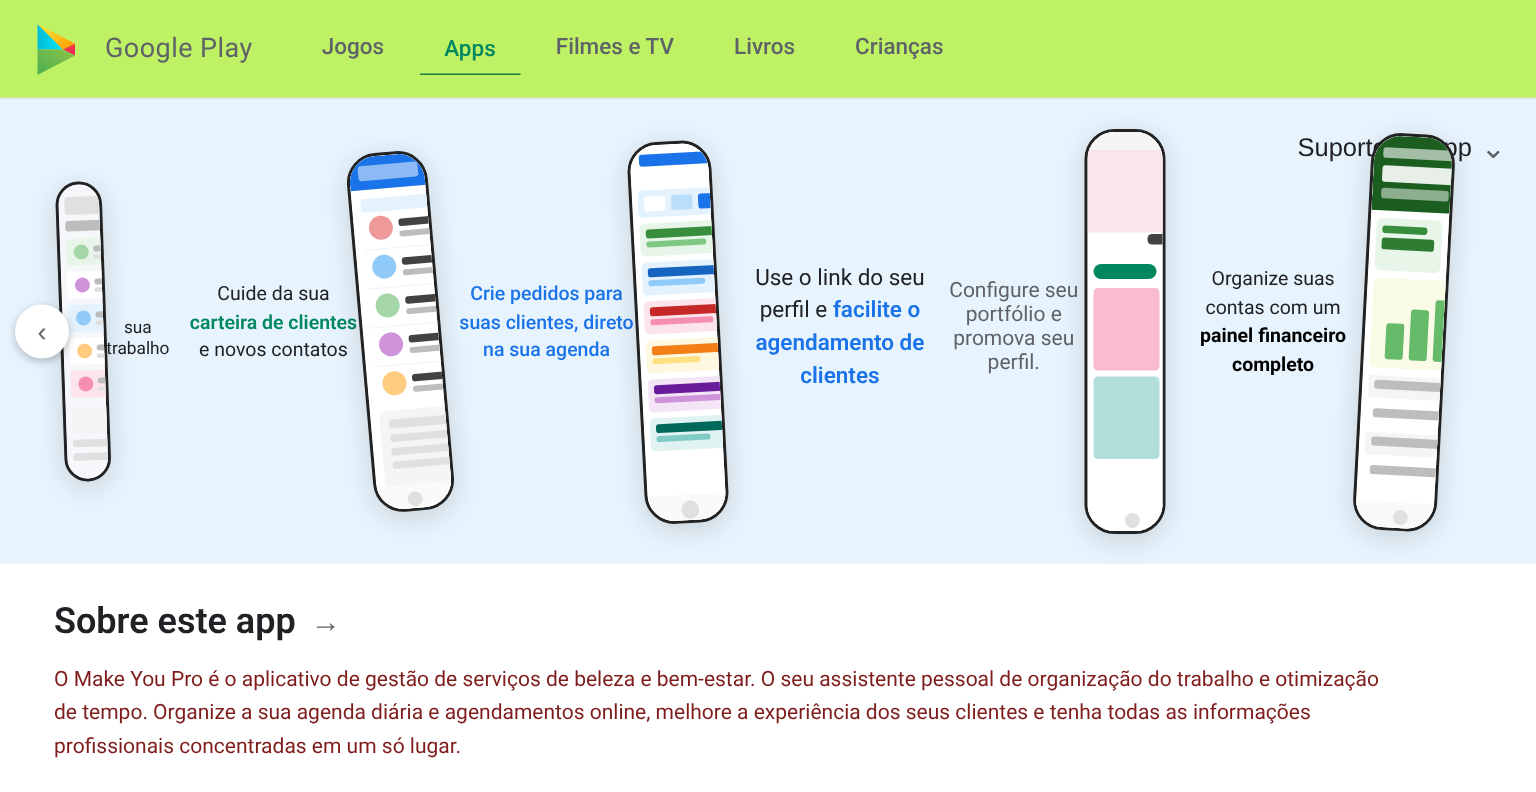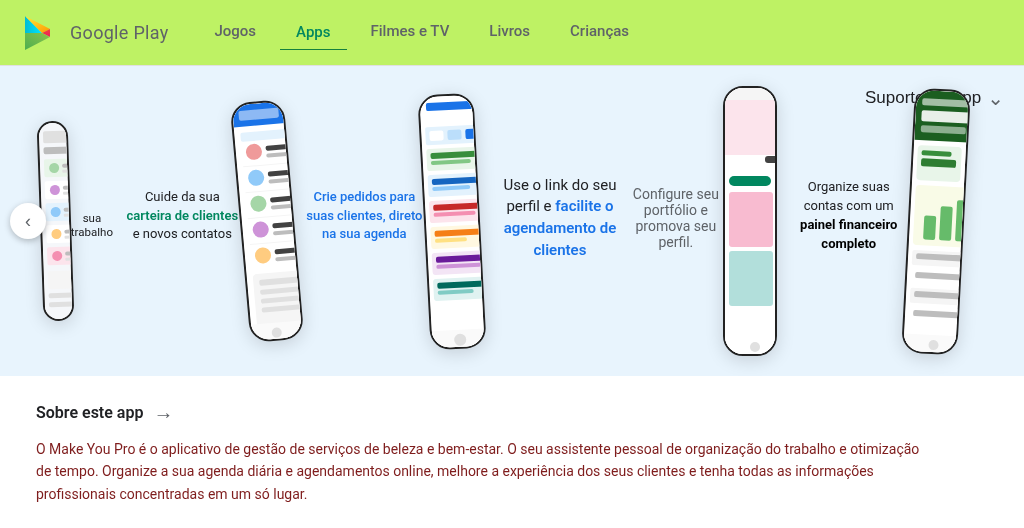--- a/index.html
+++ b/index.html
@@ -103,21 +103,21 @@
       padding: 24px 36px 20px;
       background: #fff;
     }
     .section-title-row {
       display: flex;
       align-items: center;
       gap: 10px;
       margin-bottom: 14px;
     }
     .section-title {
-      font-size: 16px;
+      font-size: 24px;
       font-weight: 600;
       color: #202124;
     }
     .arrow-link {
       font-size: 20px;
       color: #5f6368;
       cursor: pointer;
     }
     .description-text {
       font-size: 14px;

